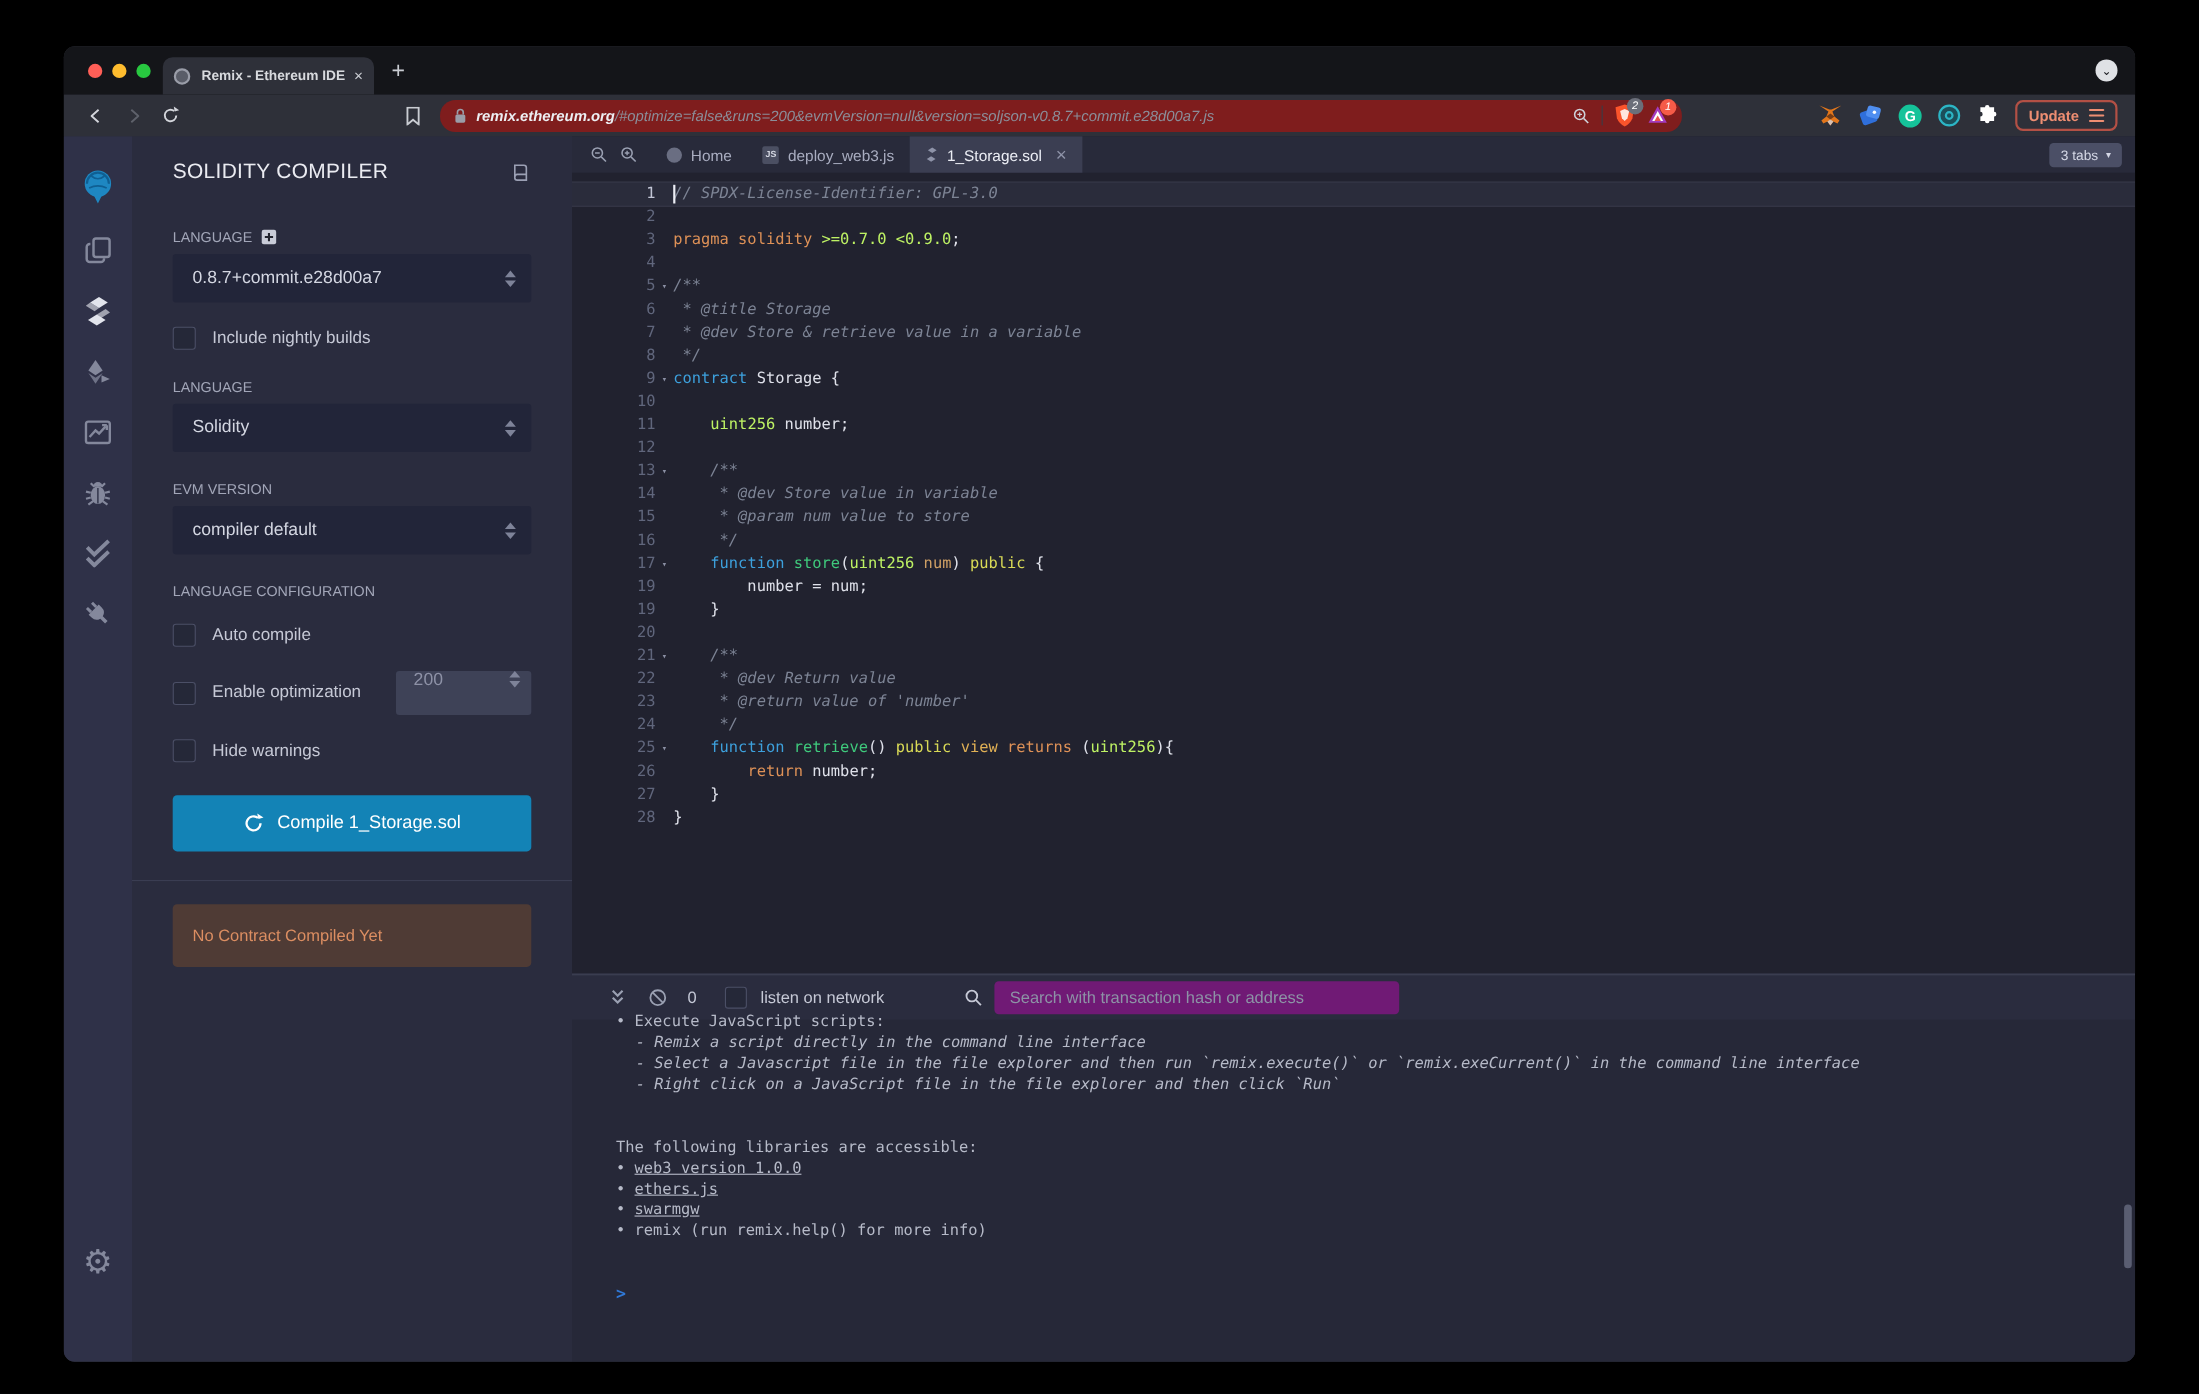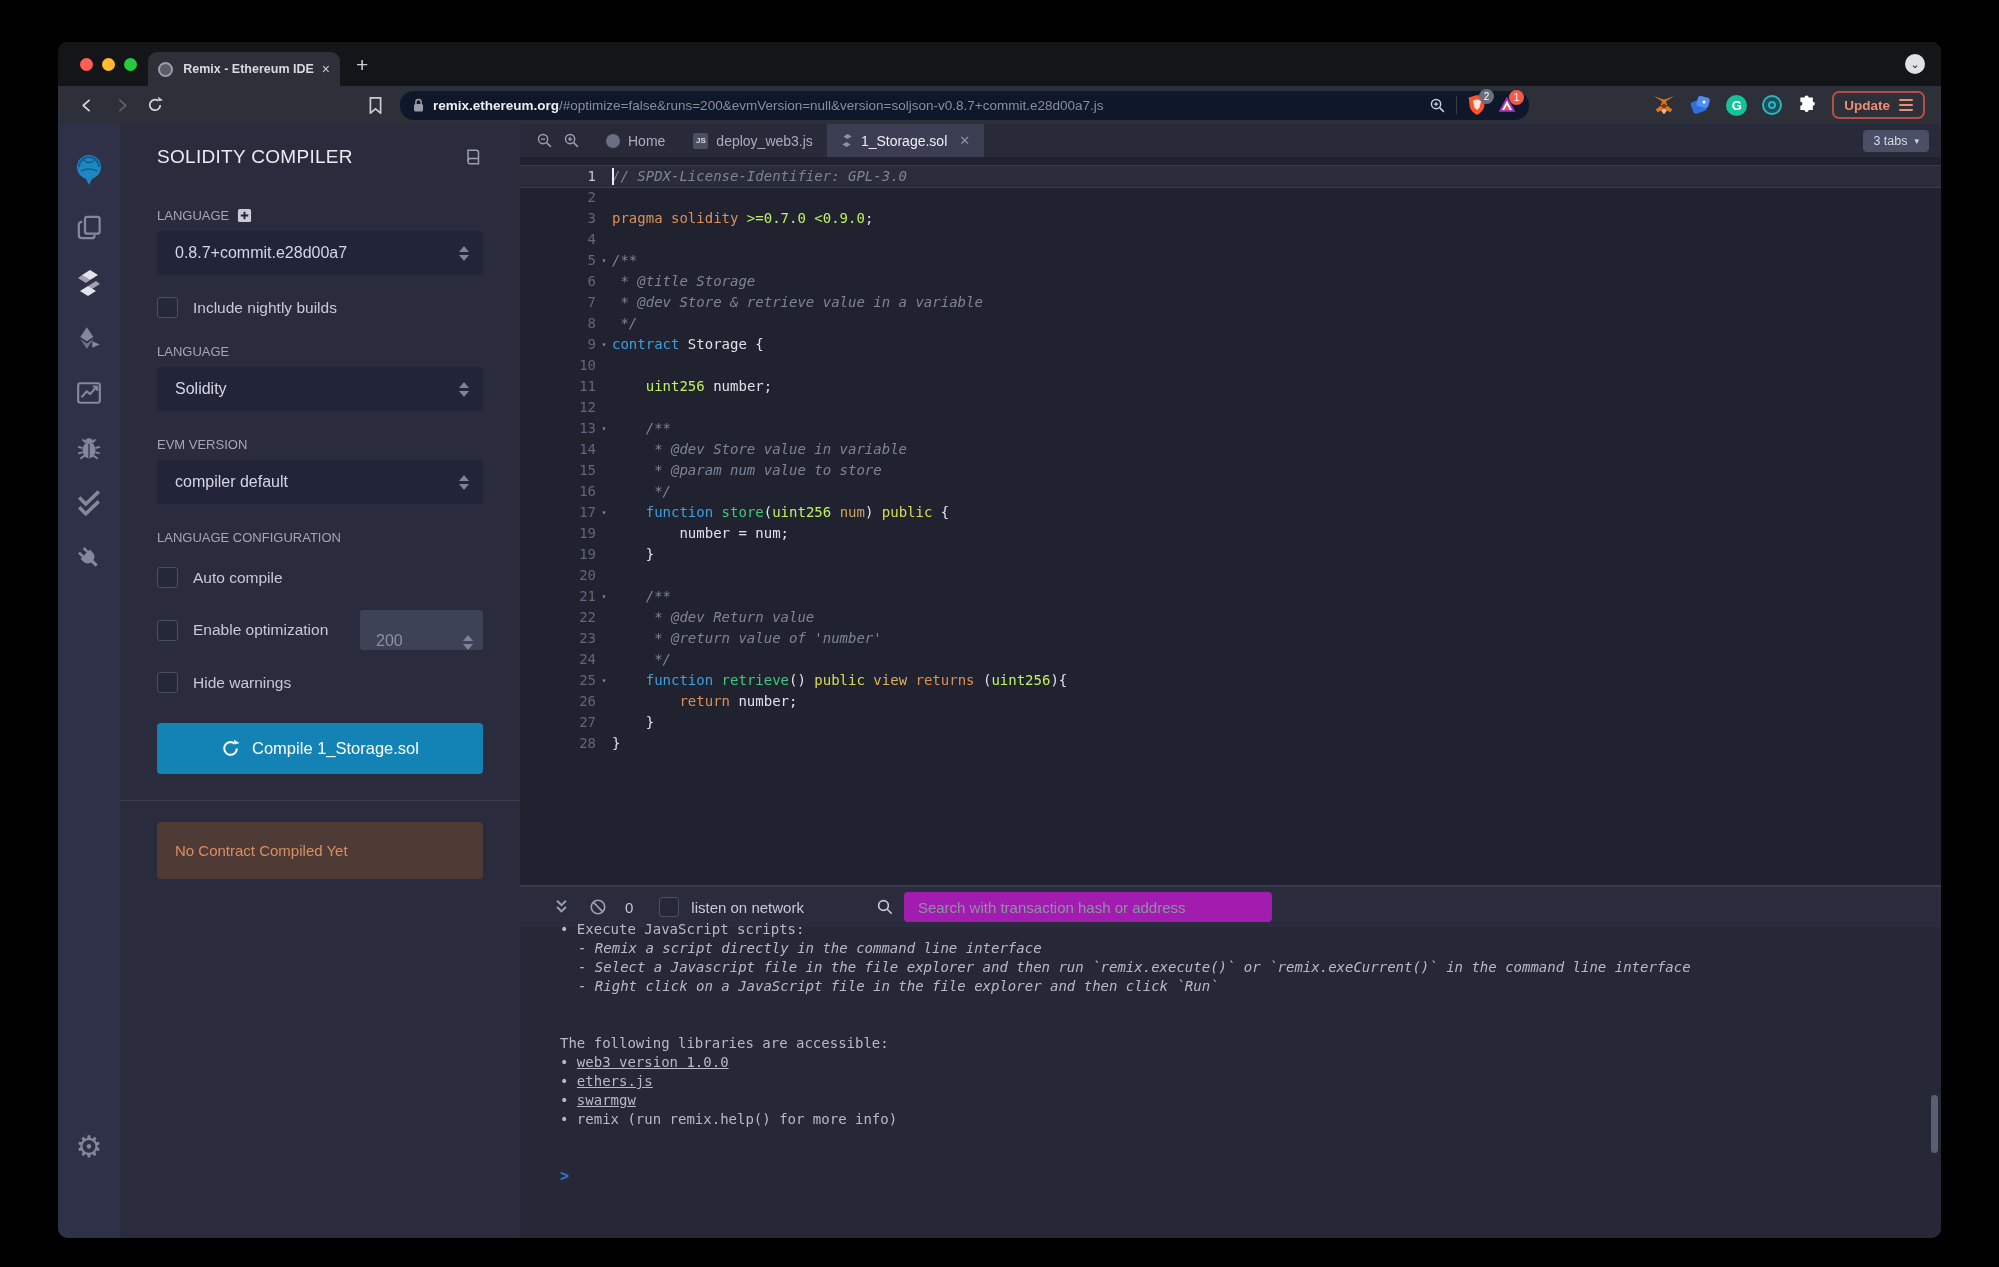--- a/index.html
+++ b/index.html
@@ -16,22 +16,22 @@
   .btab { margin-left:90px; width:192px; height:34px; background:#2e3039; border-radius:9px 9px 0 0;
           display:flex; align-items:center; padding:0 10px; gap:8px;text-align:right; }
   .btab .fav { width:15px; height:15px; border-radius:50%; background:#5a5d68; border:2px solid #9a9da8; flex:none;}
   .btab .t { flex:1; font-size:12.5px; color:#d8dade; font-weight:bold; white-space:nowrap; overflow:hidden; }
   .btab .x { color:#c9ccd2; font-size:14px; cursor:default; }
   .newtab { color:#c9ccd2; font-size:21px; margin:0 0 4px 16px; line-height:34px; }
   .tabsearch { position:absolute; right:16px; top:12px; width:20px; height:20px; border-radius:50%;
                background:#dfe1e5; color:#1a1b20; font-size:11px; display:flex; align-items:center; justify-content:center; }
   .toolbar { height:38px; background:#2e3039; display:flex; align-items:center; padding:0 16px; }
   .navic { width:26px; height:26px; display:flex; align-items:center; justify-content:center; margin-right:8px; }
-  .urlpill { flex:1; height:29px; background:#0f172a; border-radius:14px; display:flex; align-items:center;
-             padding:0 12px; gap:8px; margin-left:4px; }
+  .urlpill { flex:1; height:29px; background:#7f1d1d; border-radius:14px; display:flex; align-items:center;
+             padding:0 12px; gap:8px; margin-left:4px;font-style:italic; }
   .url { font-size:13.5px; color:#8b8e99; white-space:nowrap; overflow:hidden; }
   .url b { color:#eceef2; font-weight:bold; }
   .pill-right { margin-left:auto; display:flex; align-items:center; gap:10px; }
   .vsep { width:1px; height:18px; background:#3a3d46; }
   .badge { position:absolute; top:-5px; right:-7px; min-width:15px; height:15px; border-radius:8px;
            font-size:10px; color:#fff; display:flex; align-items:center; justify-content:center; padding:0 3px; }
   .exts { width:382px; display:flex; align-items:center; gap:15px; justify-content:flex-end; margin-left:14px; }
   .updatebtn { height:28px; border:2px solid #b35045; border-radius:7px; color:#ee8e72; font-size:13.5px;
                display:flex; align-items:center; gap:9px; padding:0 10px; font-weight:bold; }
   .burger { display:flex; flex-direction:column; gap:3px; }
@@ -51,21 +51,21 @@
   .lbl { font-size:13px; color:#a2a6b8; margin-top:26px; display:flex; align-items:center; gap:8px; }
   .dd { margin-top:8px; height:44px; background:#222539; border-radius:3px; display:flex; align-items:center;
         padding:0 14px 0 18px; color:#d4d7e2; font-size:16px; }
   .dd .sp { margin-left:auto; }
   .stepper { display:flex; flex-direction:column; gap:3px; }
   .tu { width:0;height:0;border-left:5px solid transparent;border-right:5px solid transparent;border-bottom:6px solid #7e8399;}
   .td { width:0;height:0;border-left:5px solid transparent;border-right:5px solid transparent;border-top:6px solid #7e8399;}
   .cbrow { display:flex; align-items:center; gap:15px; margin-top:22px; }
   .cb { width:21px; height:21px; border:1px solid #4b4f66; border-radius:3px; background:#252838; flex:none; }
   .runs { margin-left:auto; width:123px; height:40px; background:#3e4257; border-radius:3px; color:#8d91a6;
-          display:flex; align-items:flex-end; padding:0 10px 0 16px; font-size:16px; }
+          display:flex; align-items:flex-start; padding:0 10px 0 16px; font-size:16px; }
   .compile { margin-top:30px; width:100%; height:51px; background:#1383b6; border:none; border-radius:4px;
              color:#fff; font-size:16.5px; display:flex; align-items:center; justify-content:center; gap:12px;
              font-family:"Liberation Sans",sans-serif; }
   .pdivider { position:absolute; left:0; right:0; margin-top:26px; border-top:1px solid #3a3d52; }
   .warnbox { margin-top:48px; background:#4f3b35; border-radius:4px; padding:20px 18px; color:#dc8e62; font-size:15px; }
 
   .main { flex:1; display:flex; flex-direction:column; background:#21222f; min-width:0; }
   .edtabs { height:33px; background:#282a3a; display:flex; align-items:stretch; flex:none; }
   .zoombtns { display:flex; align-items:center; gap:10px; padding:0 12px 0 16px; color:#9aa0b2; }
   .edtab { display:flex; align-items:center; gap:8px; padding:0 14px; font-size:14px; color:#a9adc0; }
@@ -90,21 +90,21 @@
   .tk-o { color:#de9157; } .tk-k { color:#3da0dc; } .tk-n { color:#bef264; }
   .tk-f { color:#3fc97c; } .tk-p { color:#cfa065; } .tk-y { color:#d9da56; }
   .tk-a { color:#e0b055; } .tk-w { color:#dfe1ea; }
 
   .terminal { height:353px; background:#262838; border-top:2px solid #3a3d50; display:flex;
               flex-direction:column; position:relative; flex:none; }
   .tbar { height:40px; flex:none; display:flex; align-items:center; padding-left:34px; background:#2a2c3e; }
   .tbar .cnt { color:#c2c6d4; font-size:15px; margin-left:18px; }
   .tbar .cb { margin-left:26px; width:20px; height:20px; }
   .tbar .lnl { margin-left:12px; color:#c6c9d6; font-size:15px; }
-  .tsearch { margin-left:10px; width:368px; height:30px; background:#a21caf; border:none; border-radius:4px;
+  .tsearch { margin-left:10px; width:368px; height:30px; background:#701a75; border:none; border-radius:4px;
              color:#d0d3df; font-size:15px; padding:0 14px; font-family:"Liberation Sans",sans-serif; }
   .tsearch::placeholder { color:#8d93a6; }
   .tcontent { flex:1; overflow:hidden; font-family:"DejaVu Sans Mono", monospace; font-size:14px;
               line-height:19px; color:#b6bac8; padding-left:40px; margin-top:-7px; }
   .trow { height:19px; white-space:nowrap; }
   .trow.dash { padding-left:18px; font-style:italic; }
   .trow.link span { text-decoration:underline; }
   .trow.prompt { color:#3079d8; font-weight:bold; font-size:15px; }
   .tscroll { position:absolute; right:3px; top:208px; width:7px; height:58px; background:#5a5e72; border-radius:4px; }
   svg { display:block; }

